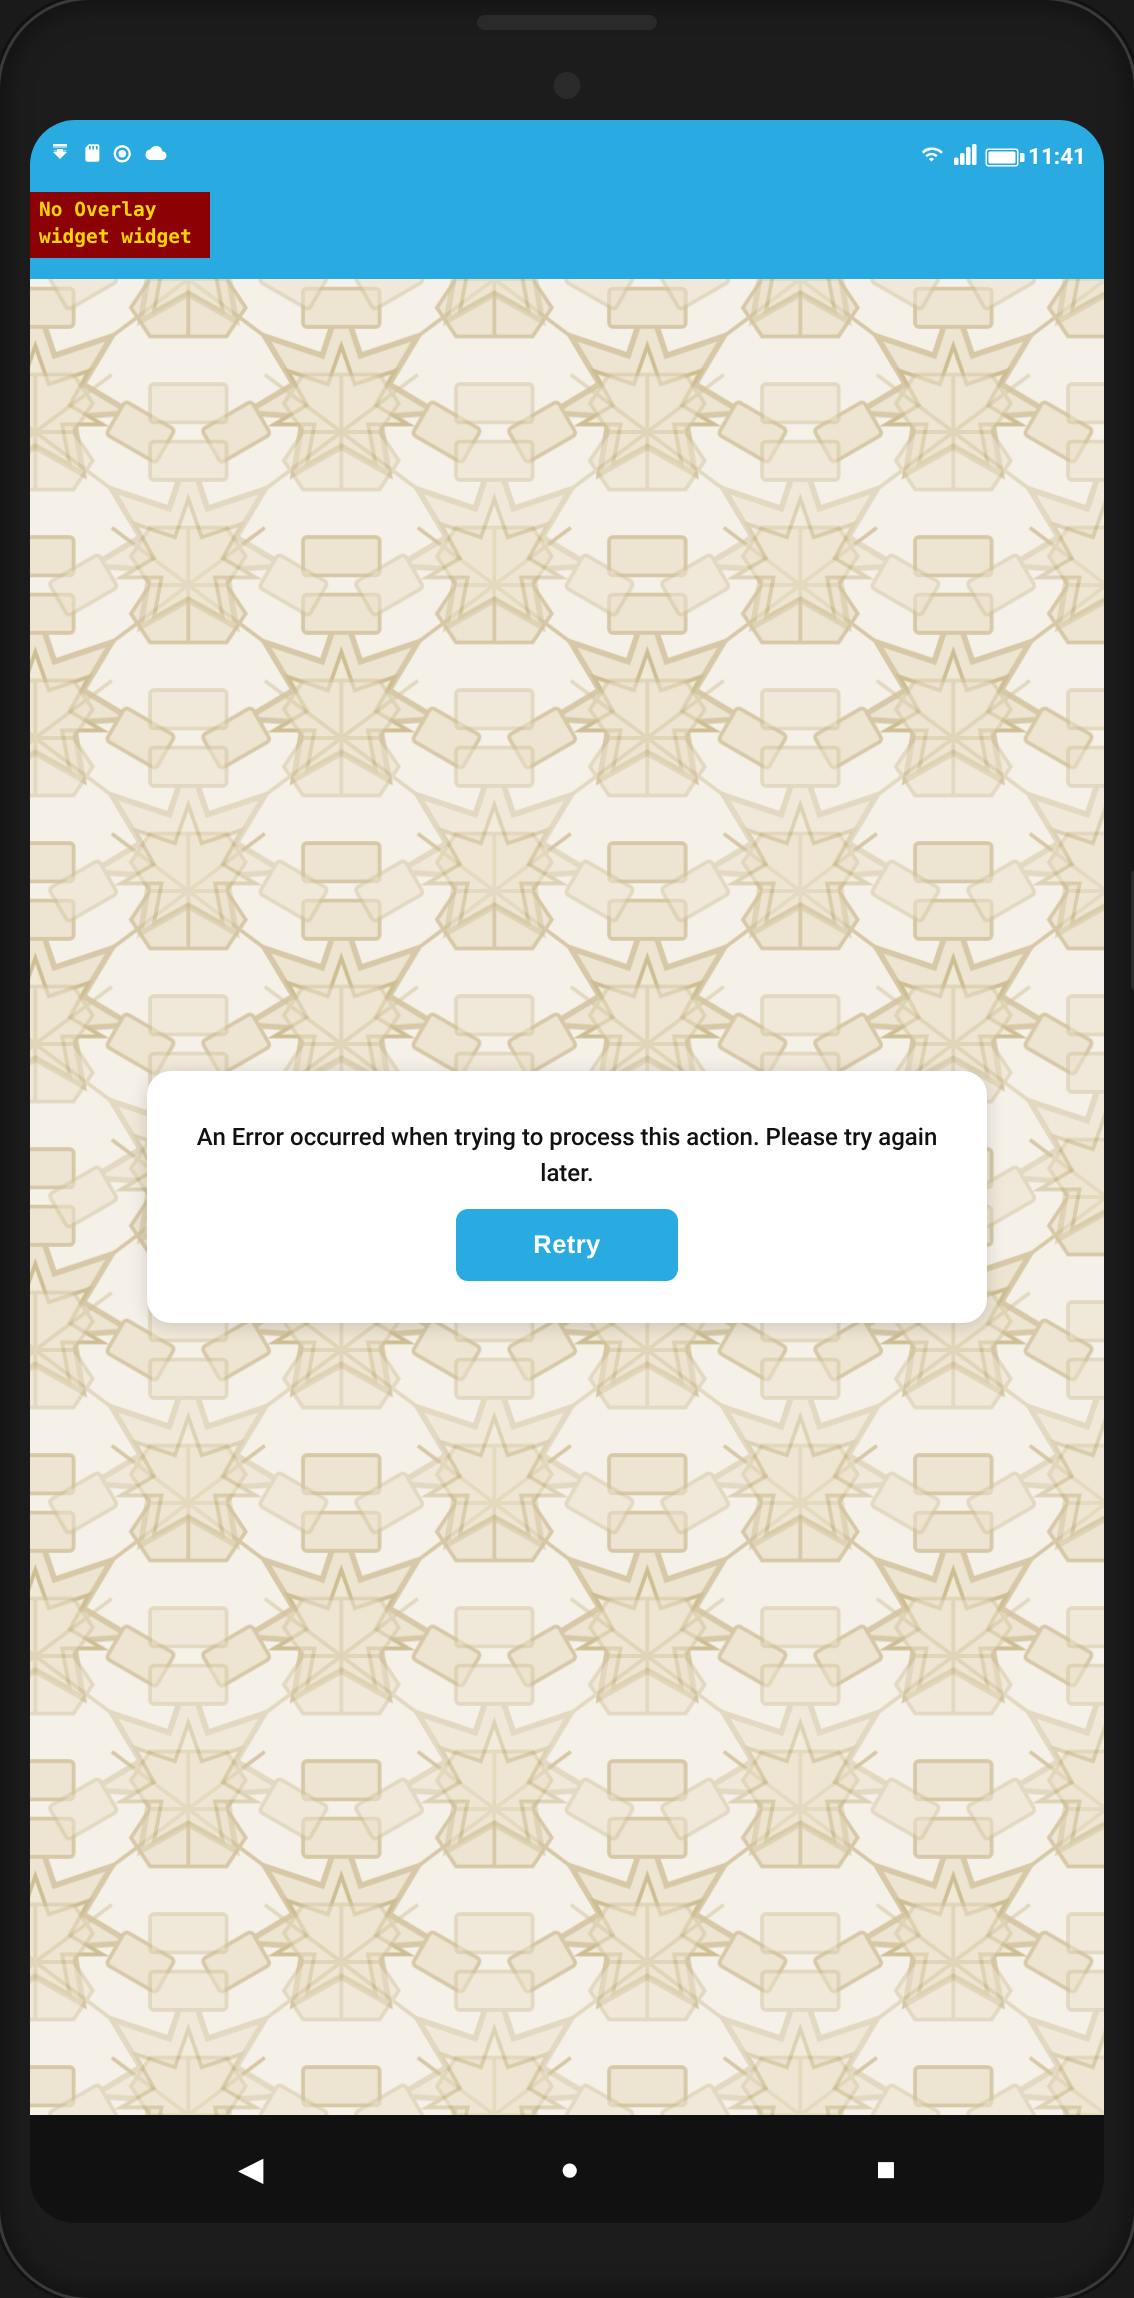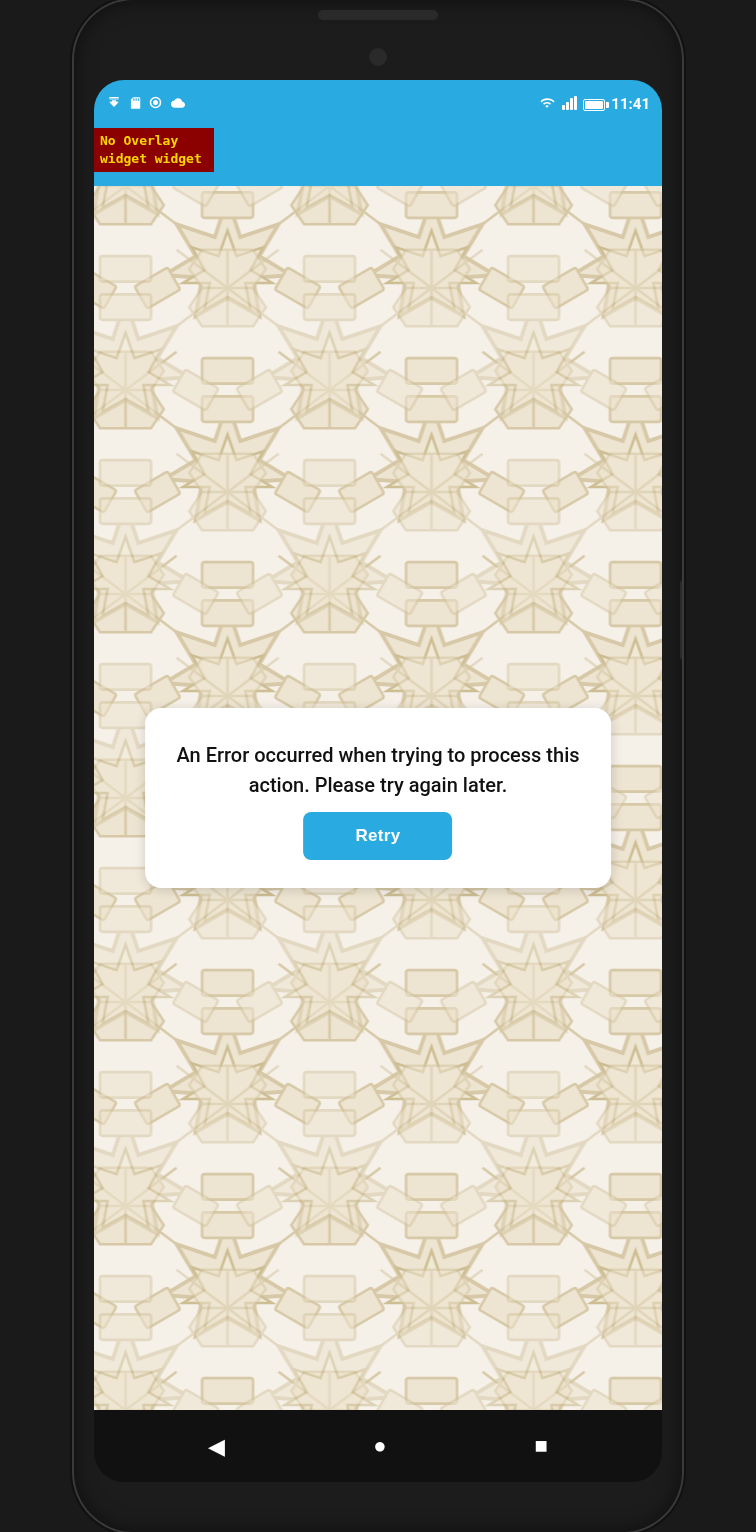--- a/index.html
+++ b/index.html
@@ -7,21 +7,21 @@
     body {
       background: #1a1a1a;
       display: flex;
       justify-content: center;
       align-items: center;
       min-height: 100vh;
       font-family: 'Roboto', Arial, sans-serif;
     }
 
     .phone-frame {
-      width: 608px;
+      width: 756px;
       height: 1532px;
       background: #1c1c1c;
       border-radius: 60px;
       position: relative;
       box-shadow: 0 0 0 2px #3a3a3a, 0 0 0 4px #111, inset 0 0 20px rgba(0,0,0,0.5);
       overflow: hidden;
       padding-left: 47px;
     }
 
     
@@ -119,21 +119,21 @@
       background: white;
       border-radius: 16px;
       padding: 32px 24px 28px 24px;
       width: 82%;
       max-width: 560px;
       text-align: center;
       box-shadow: 0 2px 12px rgba(0,0,0,0.15);
     }
 
     .error-message {
-      font-size: 20px;
+      font-size: 16px;
       color: #111;
       font-weight: 500;
       line-height: 1.5;
       margin-bottom: 12px;
     }
 
     .retry-button {
       background: #29ABE2;
       color: white;
       border: none;

